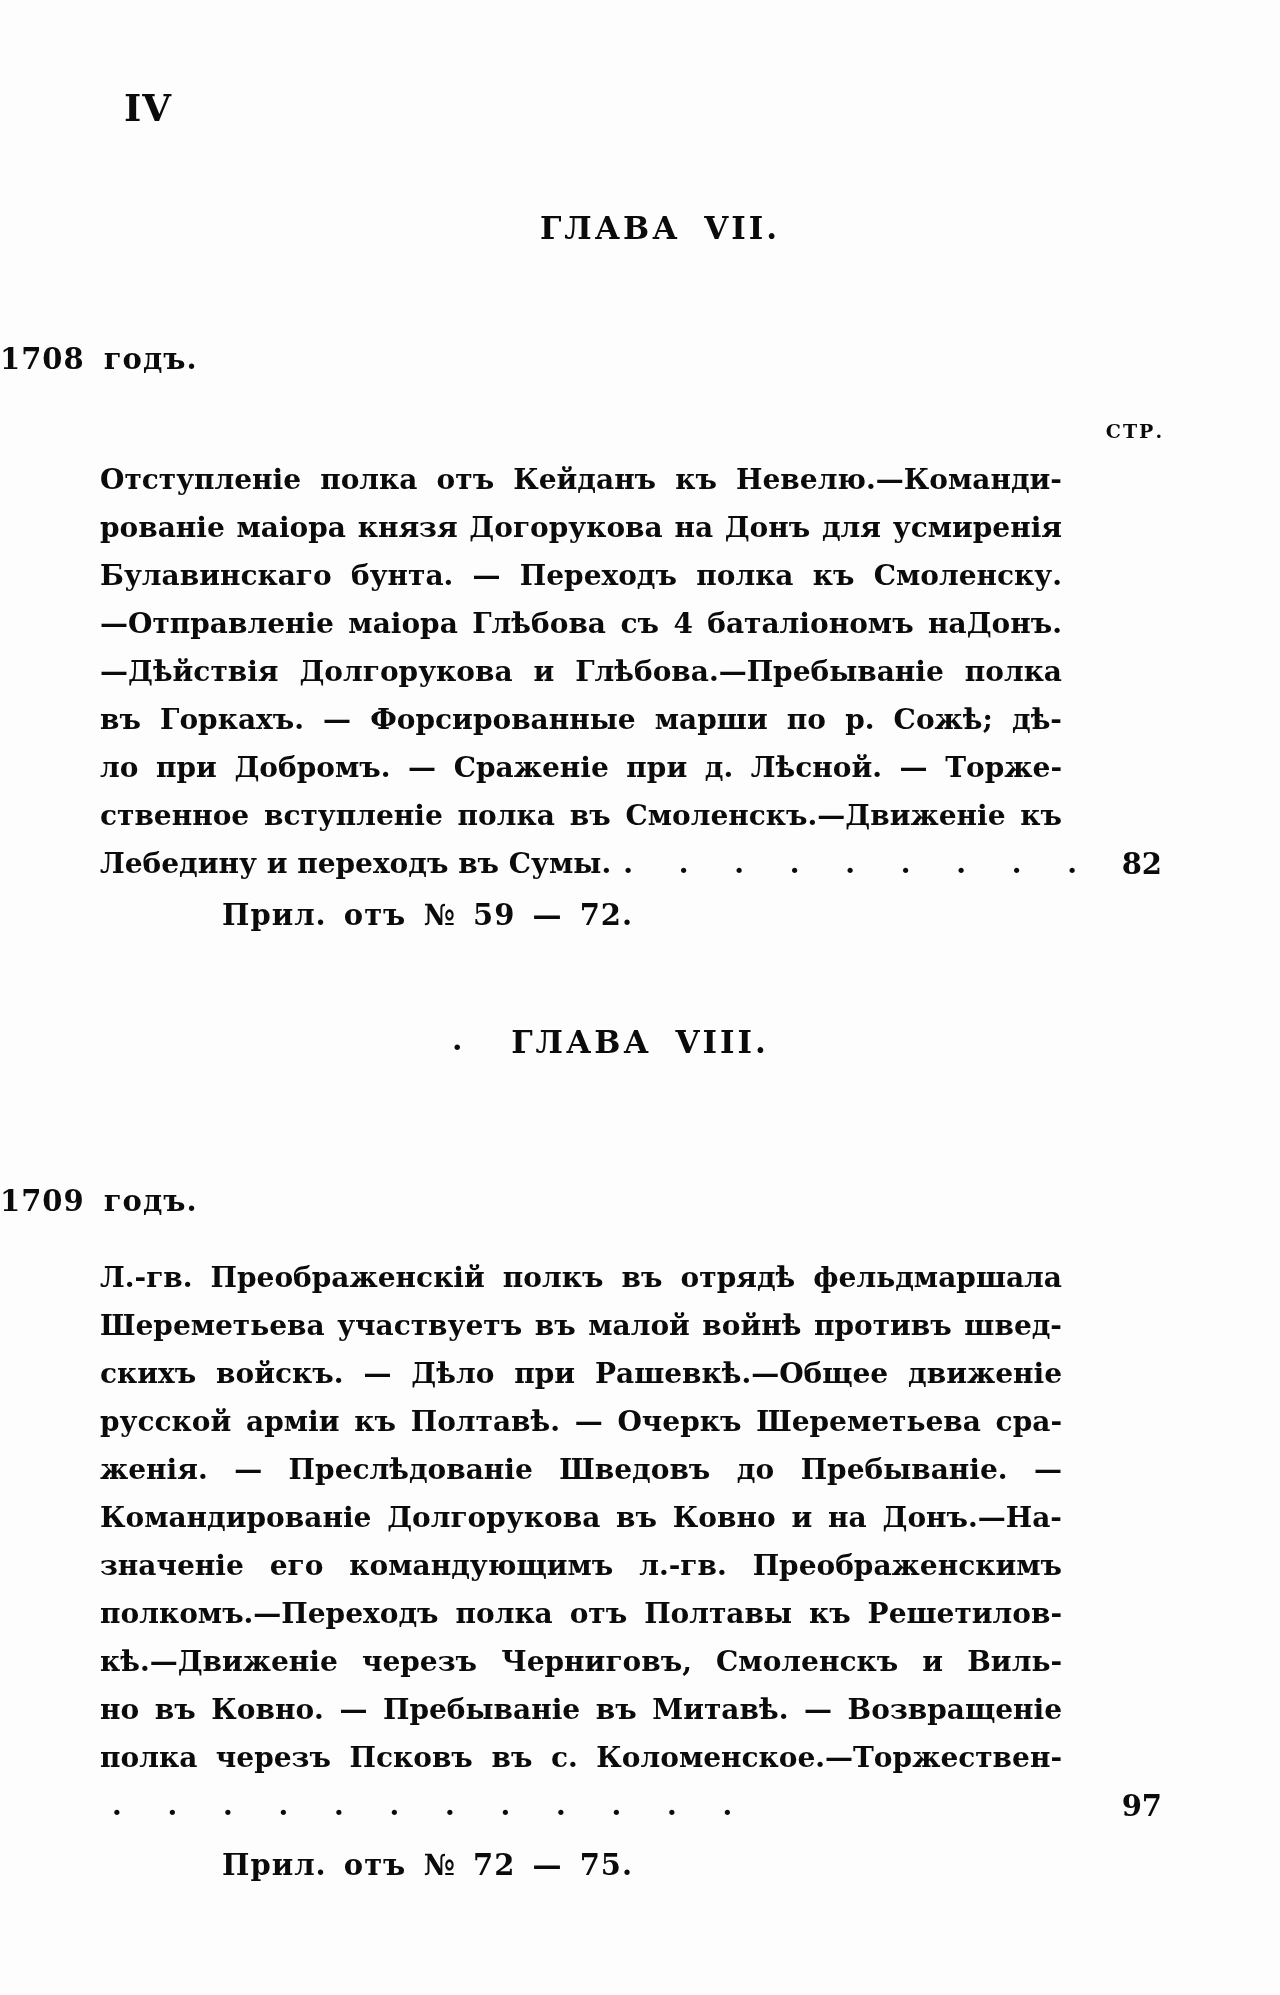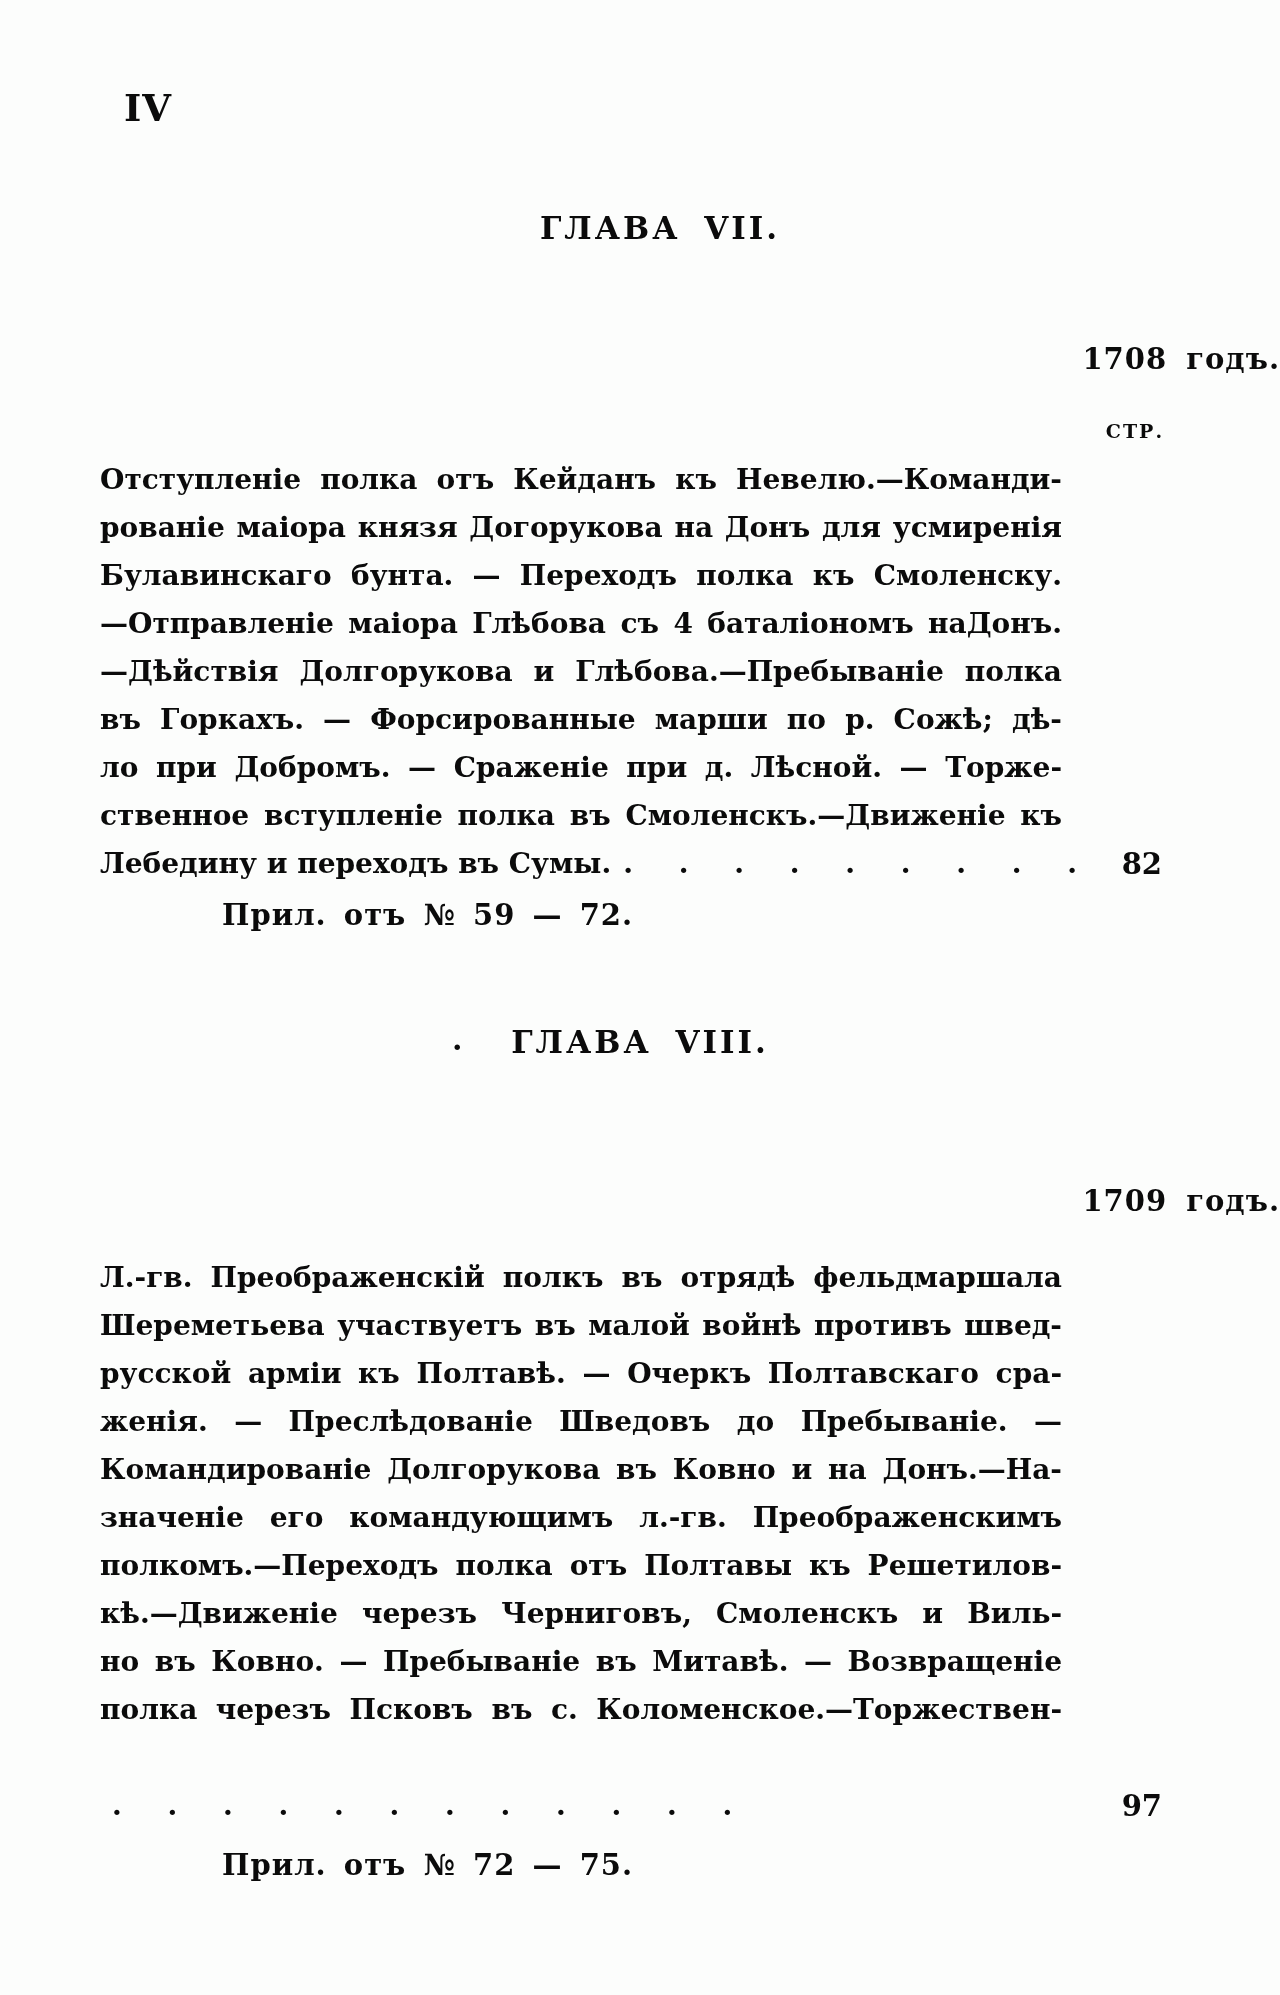--- a/index.html
+++ b/index.html
@@ -33,21 +33,21 @@
     text-align: center;
     font-size: 31px;
     font-weight: 700;
     letter-spacing: 3px;
     word-spacing: 10px;
   }
   .chapter-year {
     position: absolute;
     left: 0;
     width: 1280px;
-    text-align: right;
+    text-align: left;
     font-size: 29px;
     letter-spacing: 1px;
     word-spacing: 8px;
   }
   .col-header {
     position: absolute;
     top: 420px;
     right: 116px;
     font-size: 19px;
     letter-spacing: 2px;
@@ -145,21 +145,22 @@
   </section>
 
   <section>
     <span class="stray-dot">.</span>
     <h2 class="chapter-heading h8">ГЛАВА VIII.</h2>
     <div class="chapter-year y8">1709 годъ.</div>
 
     <div class="summary s8">
         <div class="line">Л.-гв. Преображенскій полкъ въ отрядѣ фельдмаршала</div>
         <div class="line">Шереметьева участвуетъ въ малой войнѣ противъ швед-</div>
-        <div class="line">русской арміи къ Полтавѣ. — Очеркъ Полтавскаго сра-</div>
+        <div class="line">скихъ войскъ. — Дѣло при Рашевкѣ.—Общее движеніе</div>
+        <div class="line">русской арміи къ Полтавѣ. — Очеркъ Шереметьева сра-</div>
         <div class="line">женія. — Преслѣдованіе Шведовъ до Пребываніе. —</div>
         <div class="line">Командированіе Долгорукова въ Ковно и на Донъ.—На-</div>
         <div class="line">значеніе его командующимъ л.-гв. Преображенскимъ</div>
         <div class="line">полкомъ.—Переходъ полка отъ Полтавы къ Решетилов-</div>
         <div class="line">кѣ.—Движеніе черезъ Черниговъ, Смоленскъ и Виль-</div>
         <div class="line">но въ Ковно. — Пребываніе въ Митавѣ. — Возвращеніе</div>
         <div class="line">полка черезъ Псковъ въ с. Коломенское.—Торжествен-</div>
       </div>
 
     <div class="lastline ll8">

